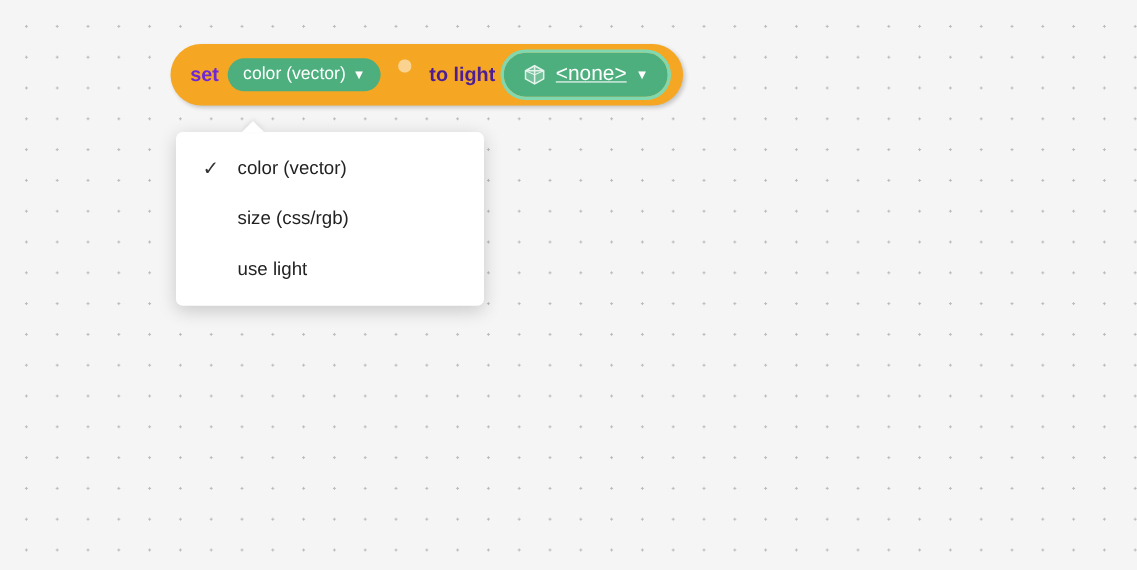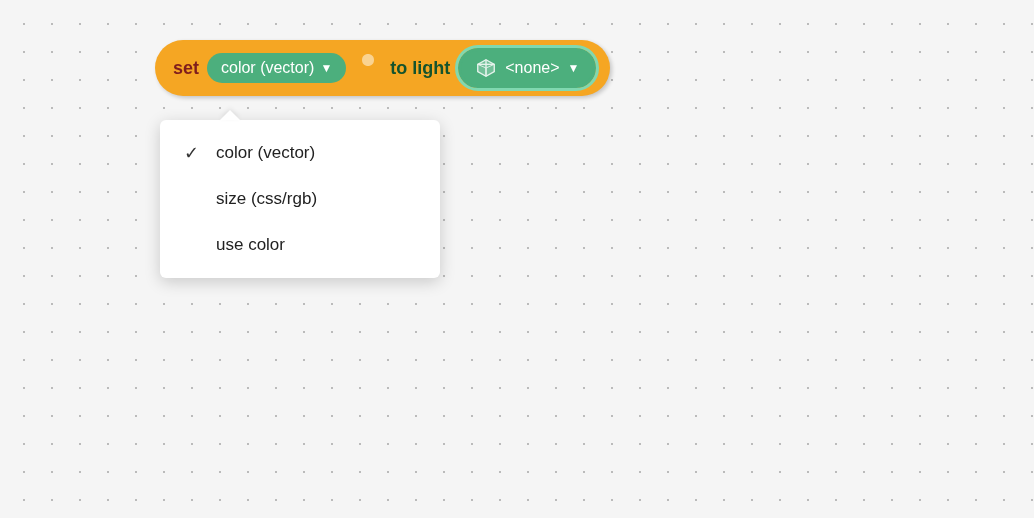--- a/index.html
+++ b/index.html
@@ -36,21 +36,21 @@
       align-items: center;
       background: #f5a623;
       border-radius: 28px;
       padding: 8px 14px 8px 18px;
       gap: 8px;
       position: relative;
       box-shadow: 2px 2px 4px rgba(0,0,0,0.2);
     }
 
     .set-label {
-      color: #7f1d1d;
+      color: #6d28d9;
       font-size: 18px;
       font-weight: 600;
     }
 
     
     .dropdown-pill {
       background: #4caf7d;
       border-radius: 22px;
       padding: 6px 14px;
       display: flex;
@@ -78,21 +78,21 @@
       position: relative;
     }
 
     .puzzle-connector svg {
       width: 28px;
       height: 36px;
     }
 
     
     .to-light-label {
-      color: #14532d;
+      color: #4c1d95;
       font-size: 18px;
       font-weight: 600;
     }
 
     
     .right-dropdown {
       background: #4caf7d;
       border: 3px solid #4caf7d;
       border-radius: 22px;
       padding: 6px 14px;
@@ -105,22 +105,23 @@
 
     .cube-icon {
       width: 22px;
       height: 22px;
       color: #fff;
       opacity: 0.85;
     }
 
     .none-text {
       color: #fff;
-      font-size: 16px;
+      font-size: 19px;
       font-weight: 500;
+      text-decoration: underline;
     }
 
     .none-arrow {
       color: #fff;
       font-size: 12px;
     }
 
     
     .dropdown-menu {
       position: absolute;
@@ -213,15 +214,15 @@
 <div class="menu-item">
       <span class="checkmark">✓</span>
       <span class="item-label">color (vector)</span>
     </div>
     <div class="menu-item">
       <span class="checkmark"></span>
       <span class="item-label">size (css/rgb)</span>
     </div>
     <div class="menu-item">
       <span class="checkmark"></span>
-      <span class="item-label">use color</span>
+      <span class="item-label">use light</span>
     </div>
   </div>
 
 </body></html>

